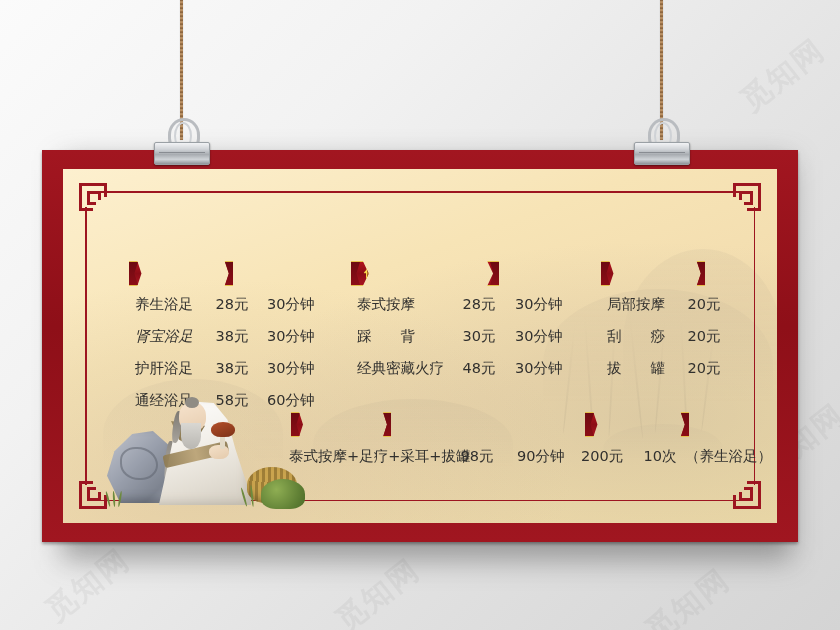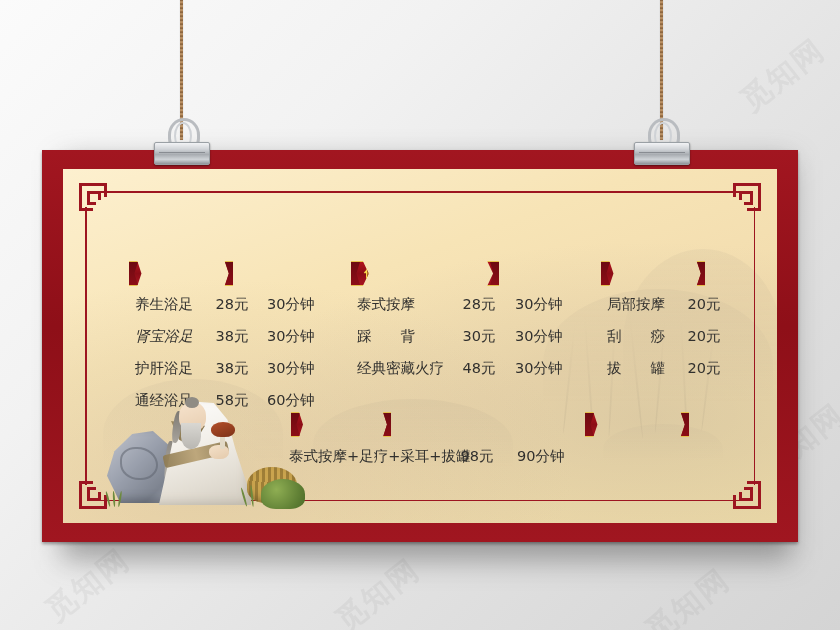--- a/index.html
+++ b/index.html
@@ -270,20 +270,27 @@
     <div class="ribbon" style="left:228px;top:243px;width:100px;">套餐系列：</div>
     <div class="col" style="left:226px;top:278px;width:300px;">
       <div class="row">
         <span class="nm" style="width:160px;">泰式按摩+足疗+采耳+拔罐</span>
         <span class="pr" style="width:56px;text-align:center;">98元</span>
         <span class="dr" style="padding-left:12px;">90分钟</span>
       </div>
     </div>
 
     <div class="ribbon" style="left:522px;top:243px;width:104px;">办会员卡：</div>
+    <div class="col" style="left:518px;top:278px;width:220px;">
+      <div class="row">
+        <span class="nm" style="width:54px;">200元</span>
+        <span class="pr" style="width:50px;text-align:center;">10次</span>
+        <span class="dr">（养生浴足）</span>
+      </div>
+    </div>
 
     <div class="illus">
       <div class="rock"></div>
       <div class="hairR"></div>
       <div class="robe"></div>
       <div class="sash"></div>
       <div class="collar"></div>
       <div class="hairL"></div>
       <div class="head"></div>
       <div class="beard"></div>

